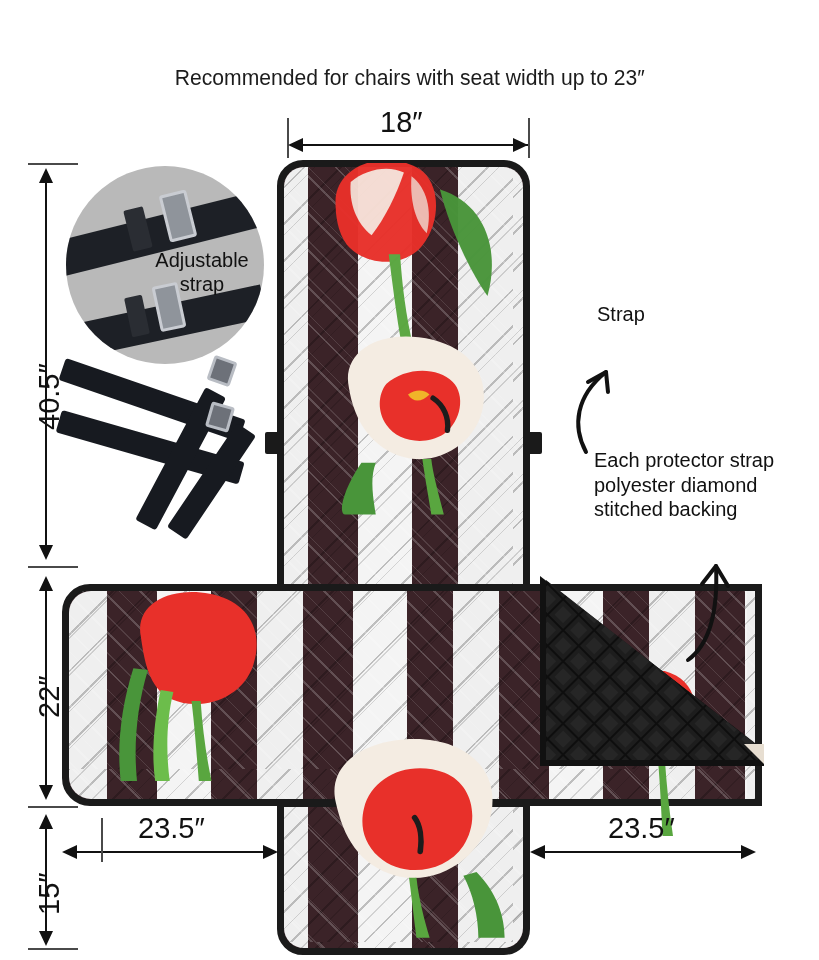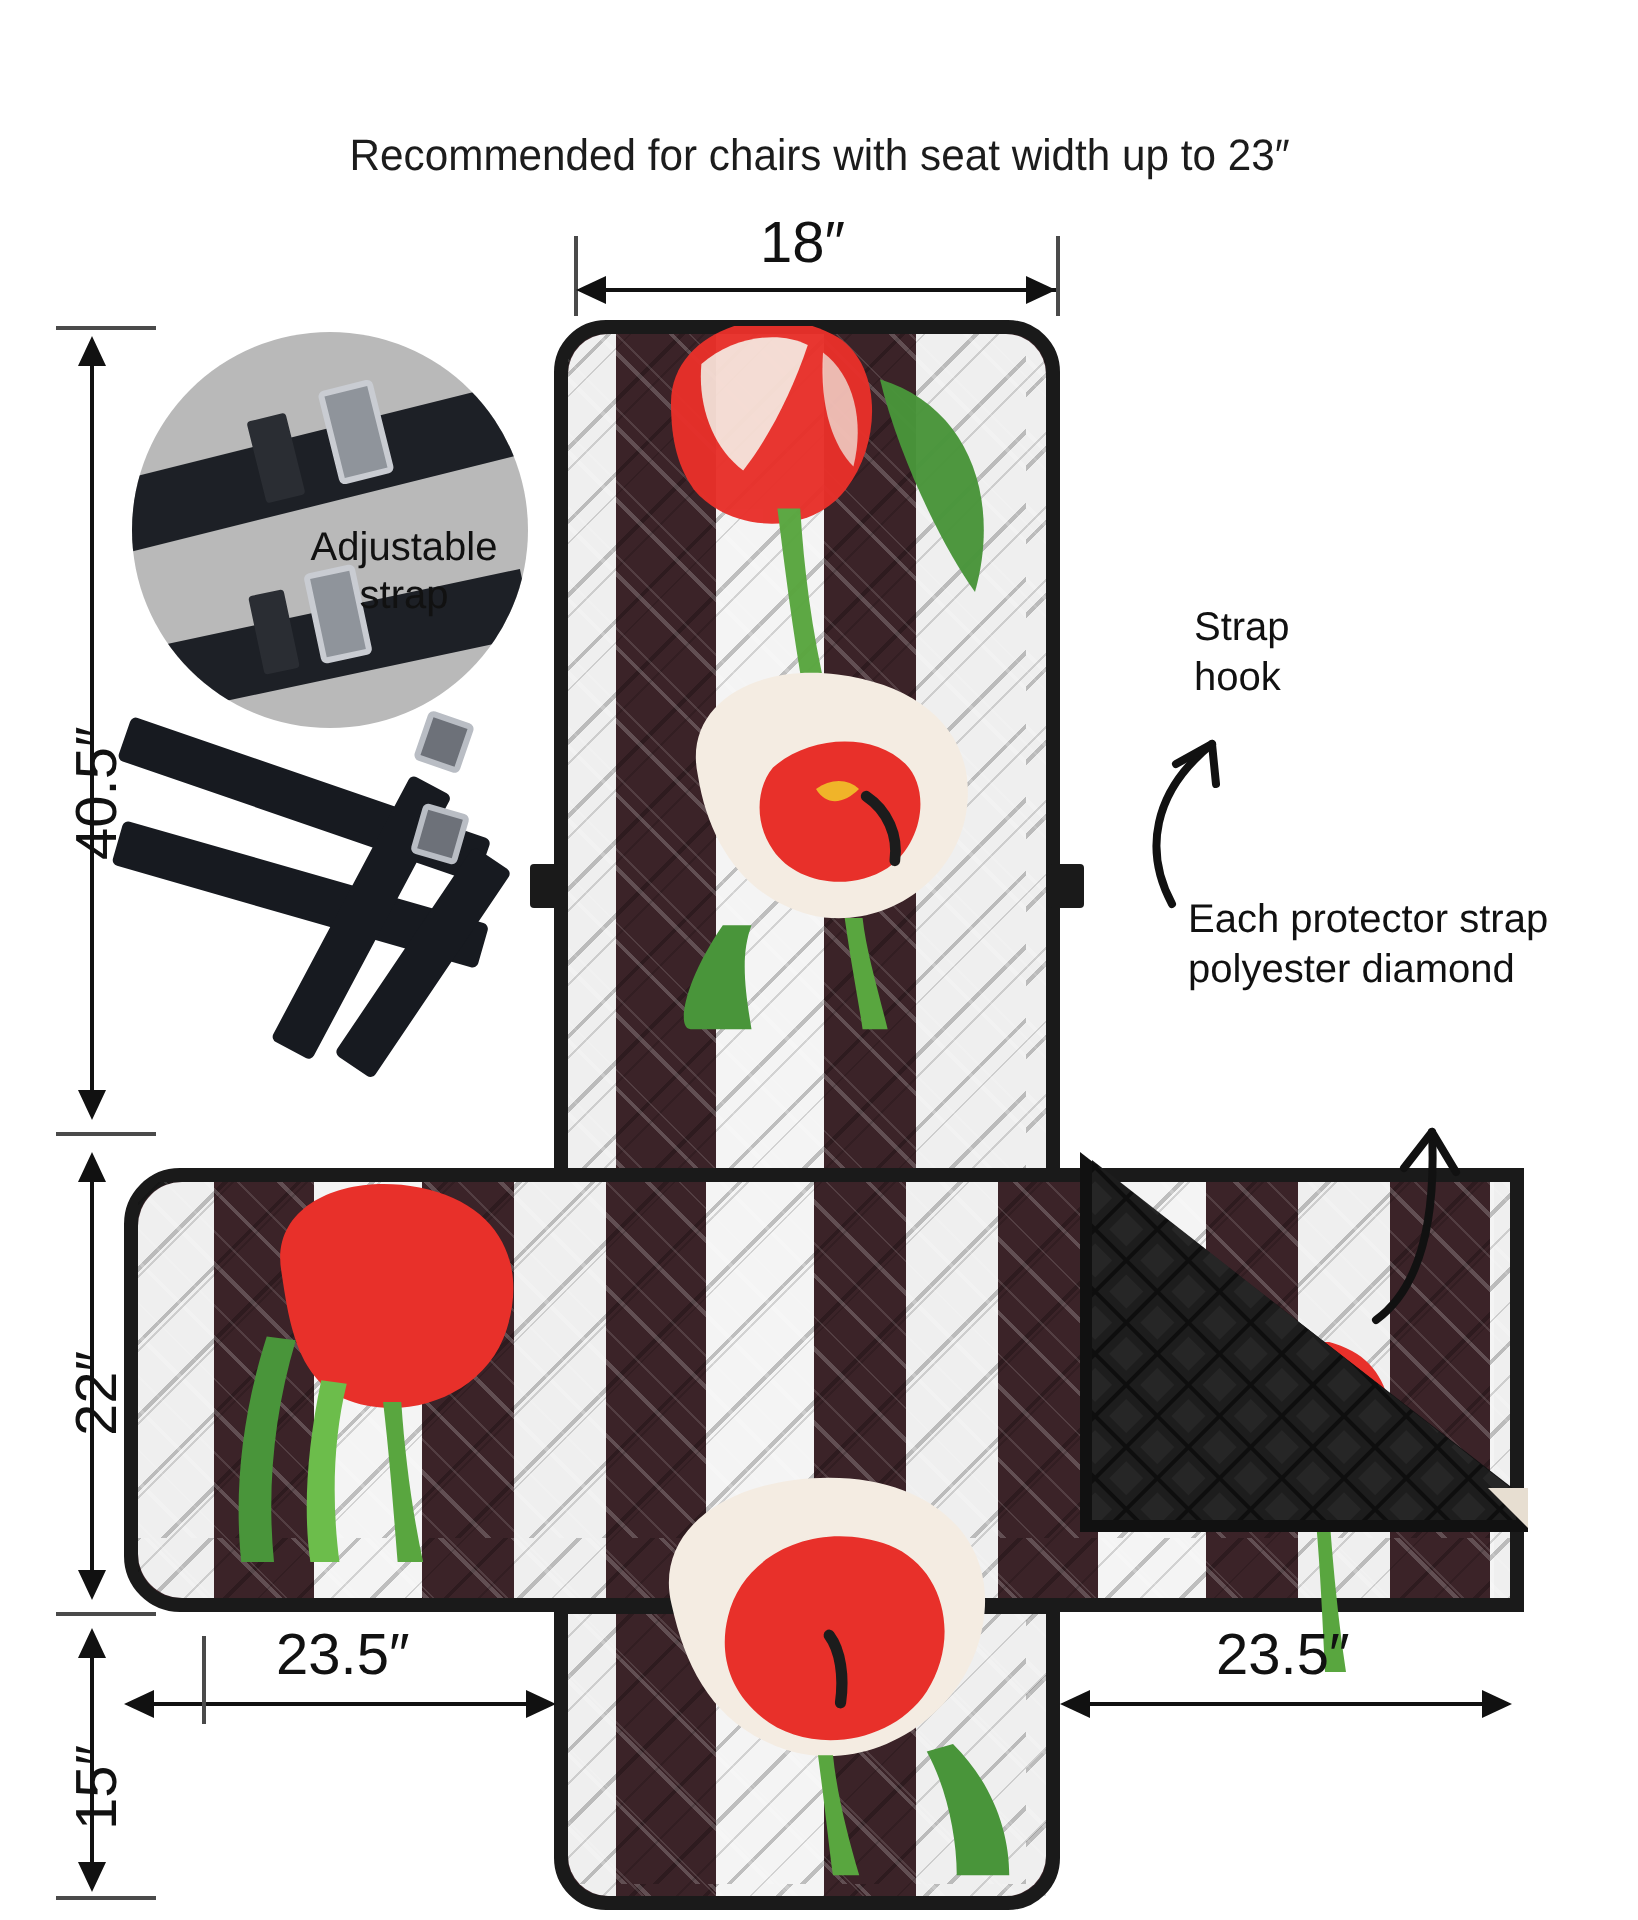--- a/index.html
+++ b/index.html
@@ -47,21 +47,21 @@
   .strap-circle{
     position:absolute;left:66px;top:166px;width:198px;height:198px;border-radius:50%;
     background:#b9b9b9;overflow:hidden;
   }
   .sc-band{position:absolute;background:#1d2026;}
   .sc-band.b1{left:-30px;top:52px;width:230px;height:36px;transform:rotate(-14deg);}
   .sc-band.b2{left:-30px;top:142px;width:230px;height:34px;transform:rotate(-12deg);}
   .sc-loop{position:absolute;background:#2a2d33;border-radius:2px;}
   .sc-buckle{position:absolute;border:3px solid #c9ccd2;border-radius:3px;background:#8f949b;}
   .sc-text{
-    position:absolute;left:78px;top:96px;width:116px;
+    position:absolute;left:78px;top:82px;width:116px;
     font-size:20px;line-height:24px;color:#111;text-align:center;
   }
 
   
   .strapset{position:absolute;left:60px;top:340px;width:215px;height:200px;}
   .strap{position:absolute;background:#171a20;border-radius:3px;}
   .strap-buckle{position:absolute;border:3px solid #b9bdc4;border-radius:3px;background:#6d7179;}
 
   
   .product{position:absolute;left:62px;top:160px;width:700px;height:795px;}
@@ -239,30 +239,30 @@
     <div class="strap" style="left:6px;top:18px;width:190px;height:23px;transform:rotate(19deg);transform-origin:0 0;"></div>
     <div class="strap" style="left:2px;top:70px;width:190px;height:23px;transform:rotate(16deg);transform-origin:0 0;"></div>
     <div class="strap" style="left:166px;top:58px;width:150px;height:23px;transform:rotate(118deg);transform-origin:0 0;"></div>
     <div class="strap" style="left:196px;top:96px;width:125px;height:23px;transform:rotate(124deg);transform-origin:0 0;"></div>
     <div class="strap-buckle" style="left:150px;top:18px;width:18px;height:20px;transform:rotate(19deg);"></div>
     <div class="strap-buckle" style="left:148px;top:64px;width:18px;height:20px;transform:rotate(16deg);"></div>
   </div>
 
   <div class="callout small" style="left:597px;top:302px;">
     <div>Strap</div>
-    <div>hook</div>
   </div>
   <svg class="curve" viewBox="0 0 120 130" style="left:520px;top:330px;width:120px;height:130px;">
     <path d="M66 122 C52 96 56 66 86 42" stroke="#111" stroke-width="4" fill="none" stroke-linecap="round"></path>
     <path d="M86 42 L68 52 M86 42 L88 62" stroke="#111" stroke-width="4" fill="none" stroke-linecap="round"></path>
   </svg>
 
   <div class="callout block" style="left:594px;top:448px;">
     <div>Each protector strap</div>
     <div>polyester diamond</div>
+    <div>stitched backing</div>
   </div>
   <svg class="curve" viewBox="0 0 110 120" style="left:672px;top:548px;width:110px;height:120px;">
     <path d="M16 112 C38 96 46 62 44 18" stroke="#111" stroke-width="4" fill="none" stroke-linecap="round"></path>
     <path d="M44 18 L30 36 M44 18 L56 38" stroke="#111" stroke-width="4" fill="none" stroke-linecap="round"></path>
   </svg>
 
   <div class="dimline h" style="left:64px;top:851px;width:212px;"></div>
   <div class="arrow left" style="left:62px;top:845px;"></div>
   <div class="arrow right" style="left:263px;top:845px;"></div>
   <div class="tick v" style="left:101px;top:818px;width:2px;height:44px;"></div>

